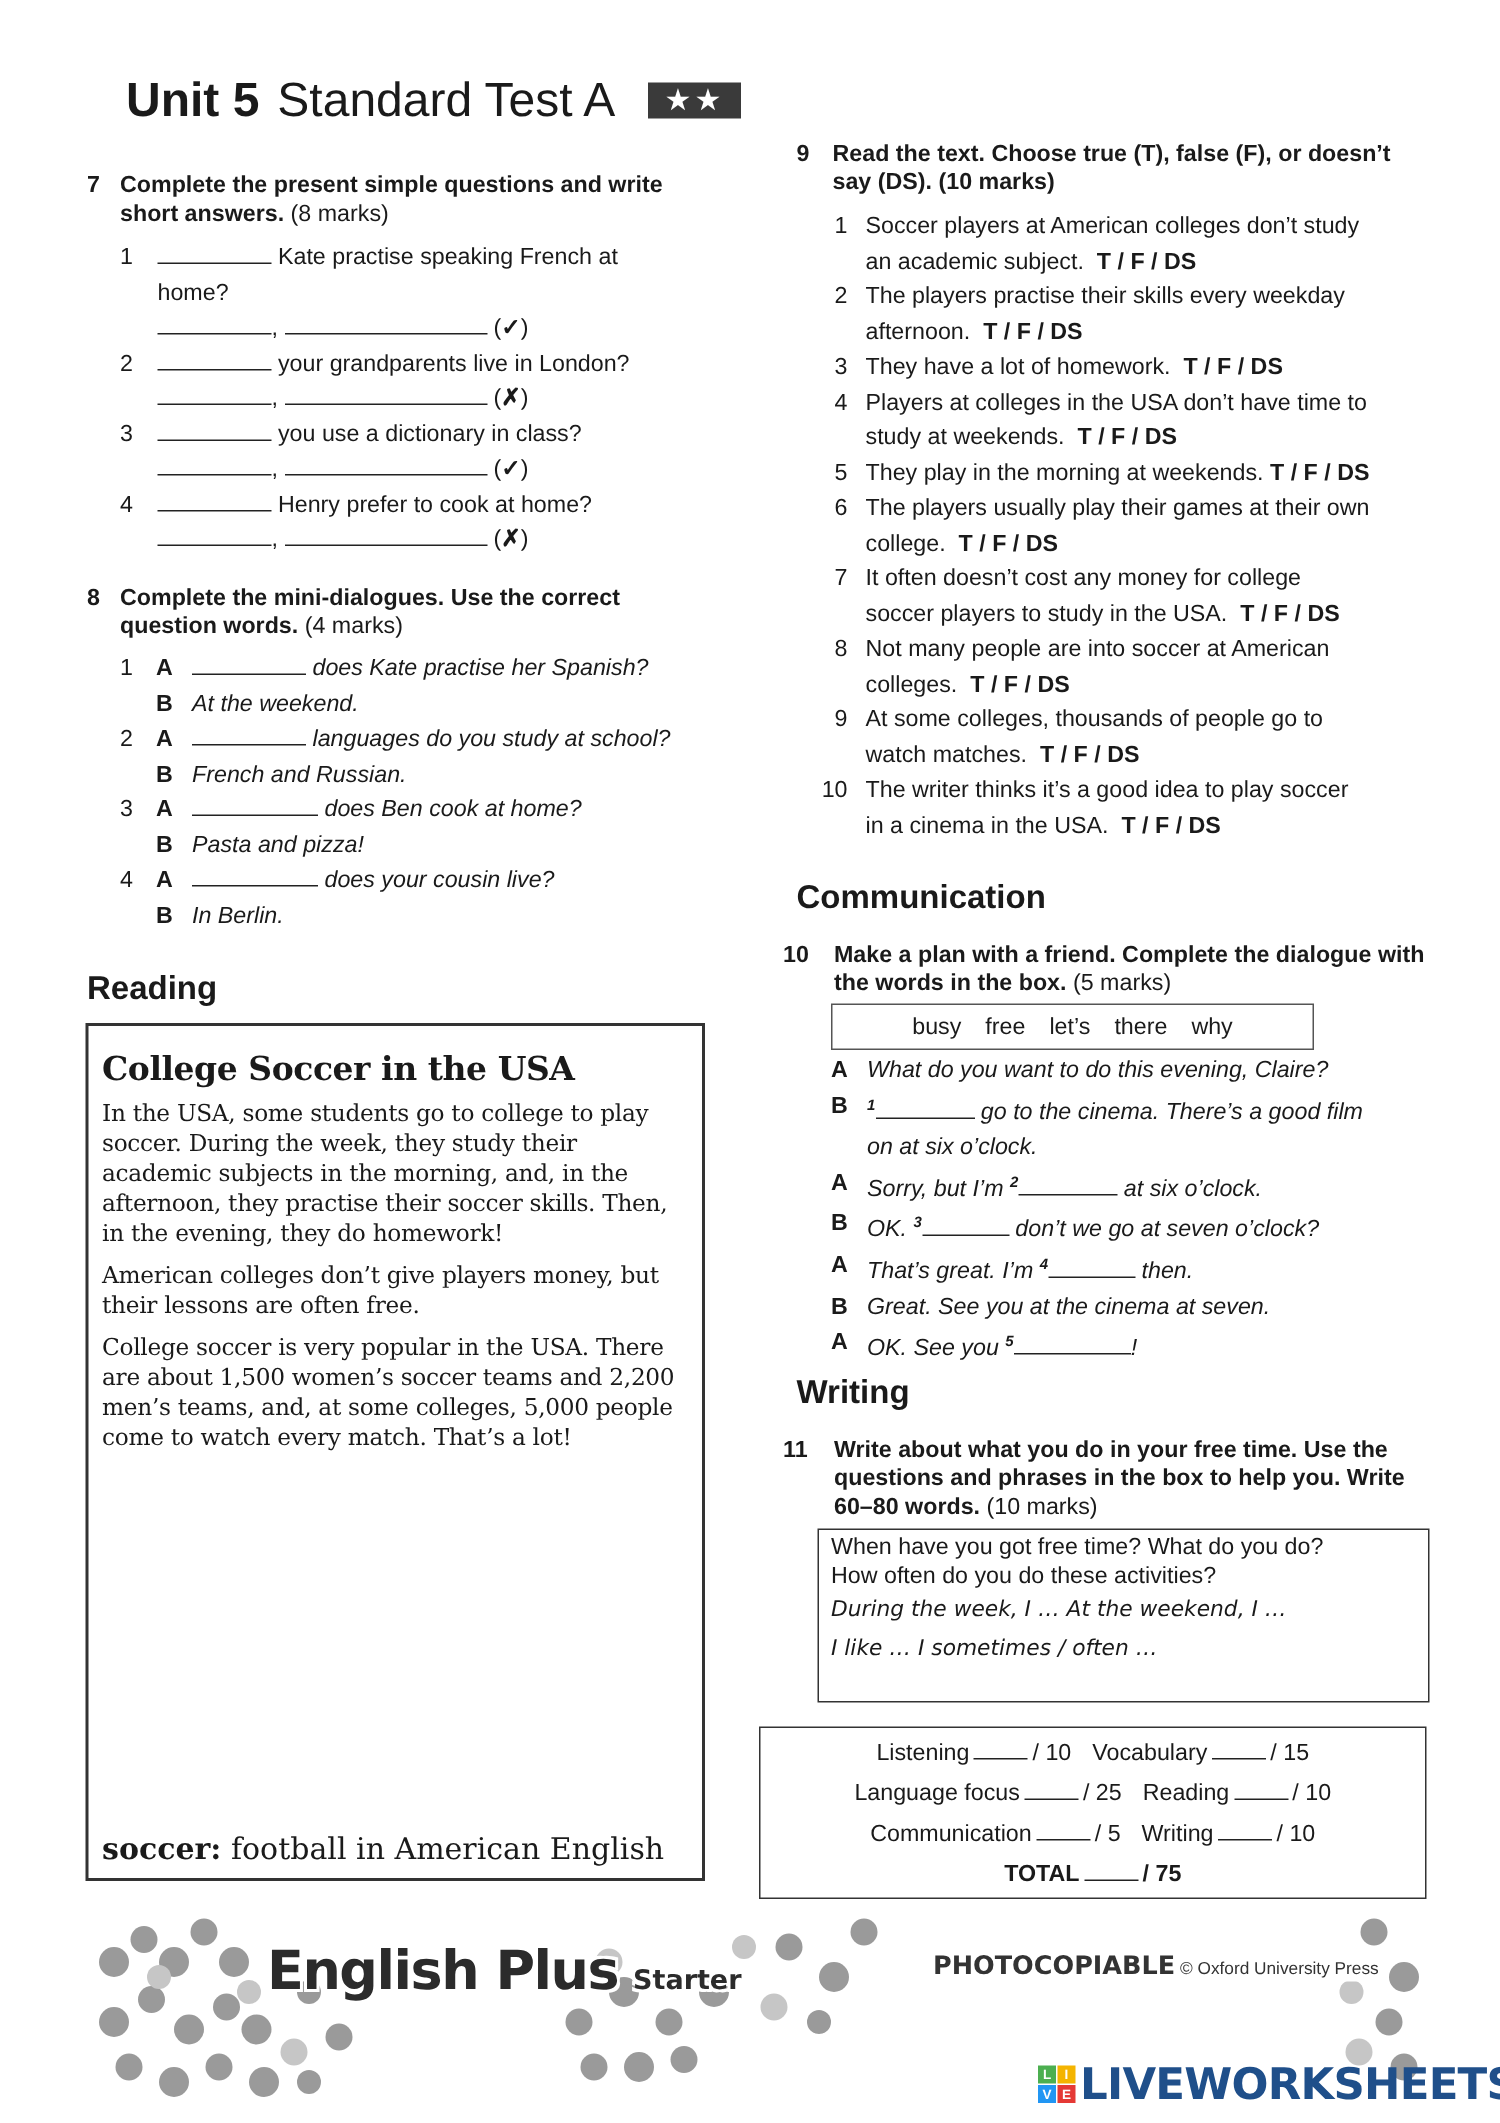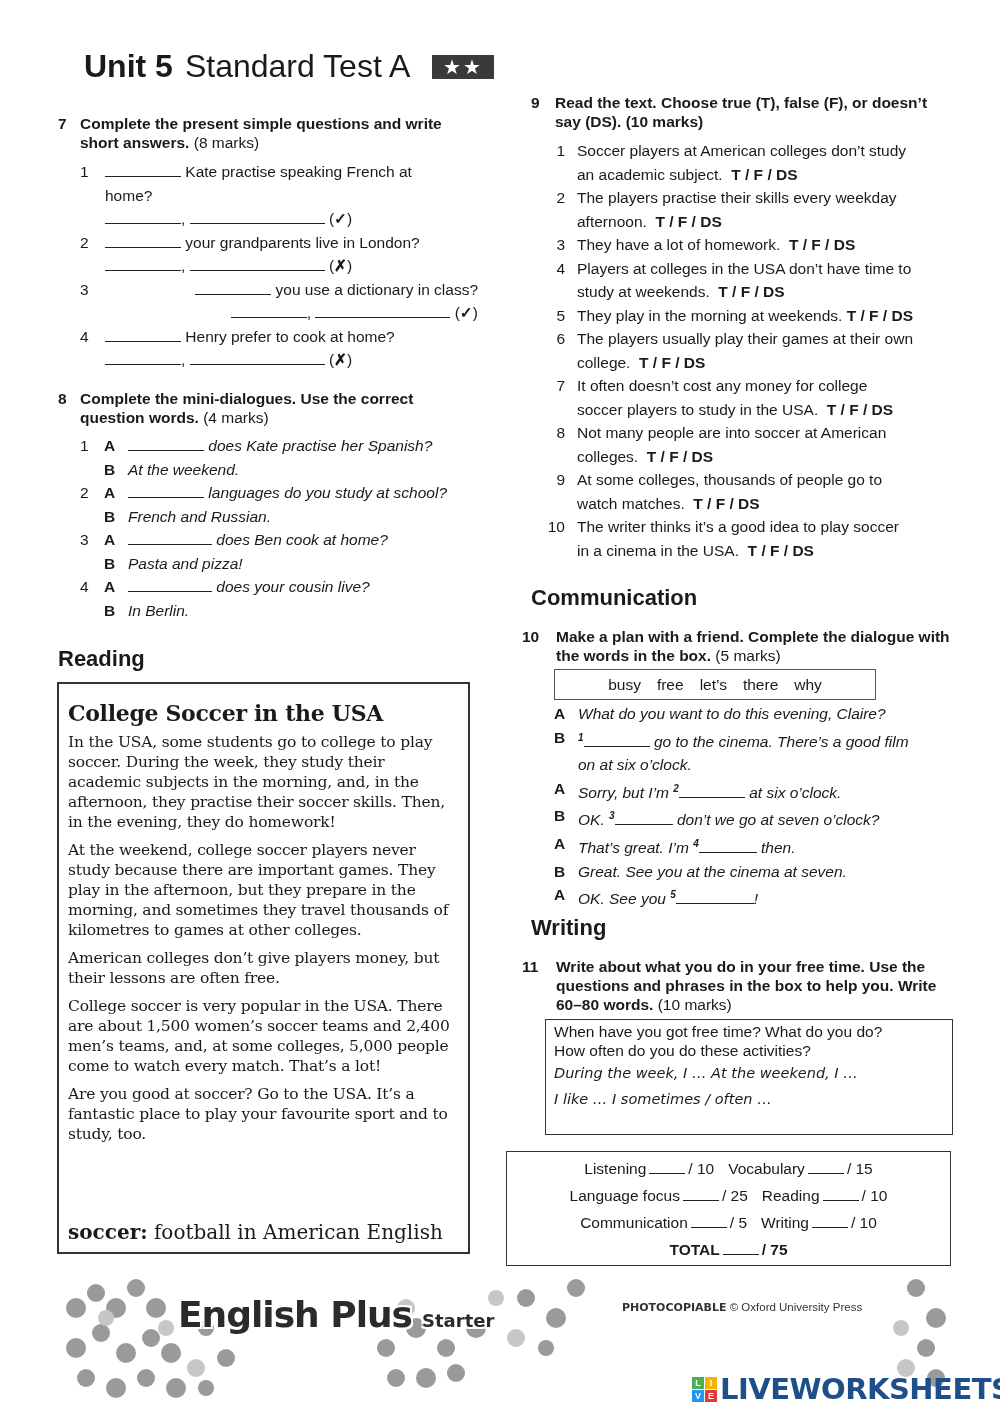--- a/index.html
+++ b/index.html
@@ -49,21 +49,21 @@
   .wbox .it { font-family: "DejaVu Sans", sans-serif; font-style: italic; font-size: 14.5px; line-height: 27px; }
 
   .scorebox { position: absolute; left: 506px; top: 1151px; width: 445px; height: 115px; border: 1px solid #333; text-align: center; font-size: 15.5px; line-height: 27px; padding-top: 3px; }
   .sc-blank { display: inline-block; width: 36px; border-bottom: 1px solid #222; height: 14px; margin: 0 3px; }
   .sc-gap { display: inline-block; width: 14px; }
 
   .footer-art { position: absolute; left: 56px; top: 1268px; width: 890px; height: 140px; }
   .logo { position: absolute; left: 178px; top: 1294px; font-family: "DejaVu Sans", sans-serif; font-weight: bold; font-size: 36px; color: #2b2b2b; letter-spacing: -1px; text-shadow: 2px 2px 0 #fff, -2px -2px 0 #fff, 2px -2px 0 #fff, -2px 2px 0 #fff; }
   .logo .starter { font-size: 18px; margin-left: 10px; letter-spacing: 0; }
   .photocopy { position: absolute; left: 620px; top: 1301px; font-size: 11.5px; color: #333; white-space: nowrap; background: #fff; padding: 0 2px; }
-  .photocopy b { font-family: "DejaVu Sans", sans-serif; font-size: 11px; }
+  .photocopy b { font-family: "DejaVu Sans", sans-serif; font-size: 17px; }
   .lw { position: absolute; left: 692px; top: 1372px; height: 34px; display: flex; align-items: center; }
   .lw-grid { display: grid; grid-template-columns: 12px 12px; grid-template-rows: 12px 12px; gap: 1px; margin-right: 3px; }
   .lw-grid span { font-size: 9px; color: #fff; font-weight: bold; text-align: center; line-height: 12px; }
   .lw-text { font-family: "DejaVu Sans", sans-serif; font-weight: bold; font-size: 29px; color: #1f4f8a; letter-spacing: -0.5px; }
 </style>
 </head>
 <body>
 
 <div class="title">
   <span class="unit">Unit 5</span><span class="name">Standard Test A</span>
@@ -89,21 +89,21 @@
     <div class="item">
       <span class="n">2</span>
       <div style="padding-left:25px;">
         <span class="blank b-short"></span>
         <span>your grandparents live in London?</span><br>
         <span class="blank b-short"></span>, <span class="blank b-long"></span> (<span class="sym">✗</span>)
       </div>
     </div>
     <div class="item">
       <span class="n">3</span>
-      <div style="padding-left:25px;text-align:right;">
+      <div style="padding-left:25px;">
         <span class="blank b-short"></span>
         <span>you use a dictionary in class?</span><br>
         <span class="blank b-short"></span>, <span class="blank b-long"></span> (<span class="sym">✓</span>)
       </div>
     </div>
     <div class="item">
       <span class="n">4</span>
       <div style="padding-left:25px;">
         <span class="blank b-short"></span>
         <span>Henry prefer to cook at home?</span><br>
@@ -156,24 +156,22 @@
         <span class="sp">B</span>
         <div class="txt">In Berlin.</div>
       </div>
   </div>
 </div>
 
 <div class="section" style="position:absolute; left:58px; top:645px;">Reading</div>
 <div class="reading-box">
   <h2>College Soccer in the USA</h2>
   <p>In the USA, some students go to college to play soccer. During the week, they study their academic subjects in the morning, and, in the afternoon, they practise their soccer skills. Then, in the evening, they do homework!</p>
-  <p>At the weekend, college soccer players never study because there are important games. They play in the afternoon, but they prepare in the morning, and sometimes they travel thousands of kilometres to games at other colleges.</p>
   <p>American colleges don’t give players money, but their lessons are often free.</p>
-  <p>College soccer is very popular in the USA. There are about 1,500 women’s soccer teams and 2,400 men’s teams, and, at some colleges, 5,000 people come to watch every match. That’s a lot!</p>
-  <p>Are you good at soccer? Go to the USA. It’s a fantastic place to play your favourite sport and to study, too.</p>
+  <p>College soccer is very popular in the USA. There are about 1,500 women’s soccer teams and 2,200 men’s teams, and, at some colleges, 5,000 people come to watch every match. That’s a lot!</p>
   <div class="gloss"><b>soccer:</b> <span>football in American English</span></div>
 </div>
 
 <div class="col" style="left:531px; top:93px; width:420px;">
   <div class="q-head" style="padding-left:24px;">
     <span class="qn">9</span>
     <span>Read the text. Choose true (T), false (F), or doesn’t say (DS). (10 marks)</span>
   </div>
   <div style="margin-top:8px; margin-left:-2px;">
     <div class="tf-item"><span class="n">1</span><span>Soccer players at American colleges don’t study</span><br><span>an academic subject.</span>&nbsp; <span class="tf">T / F / DS</span></div>

